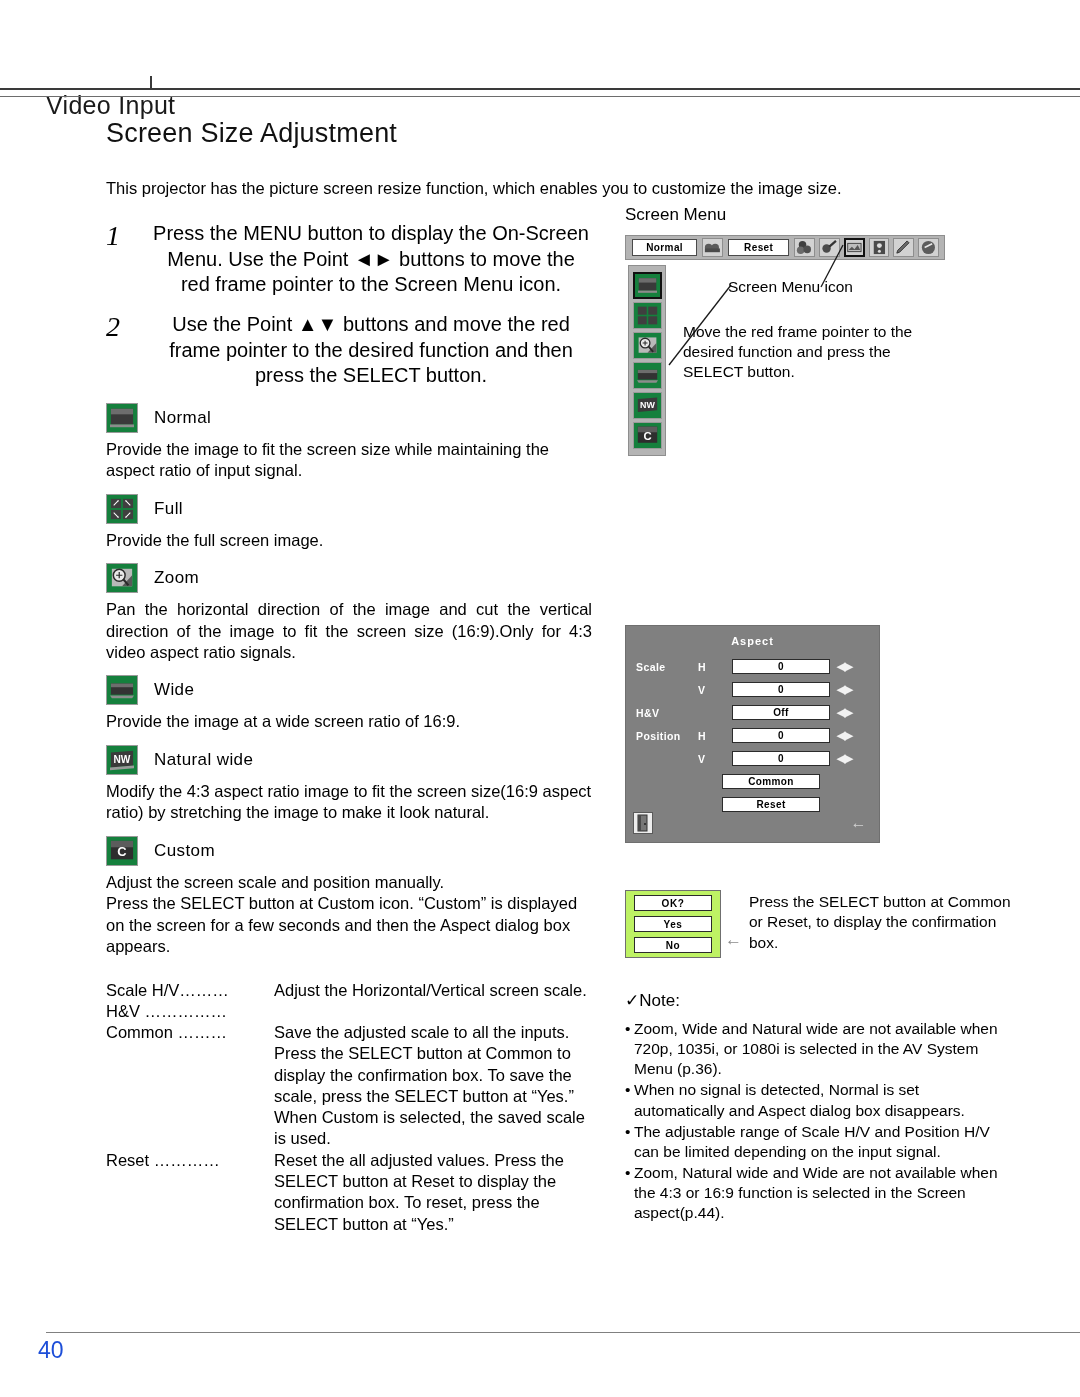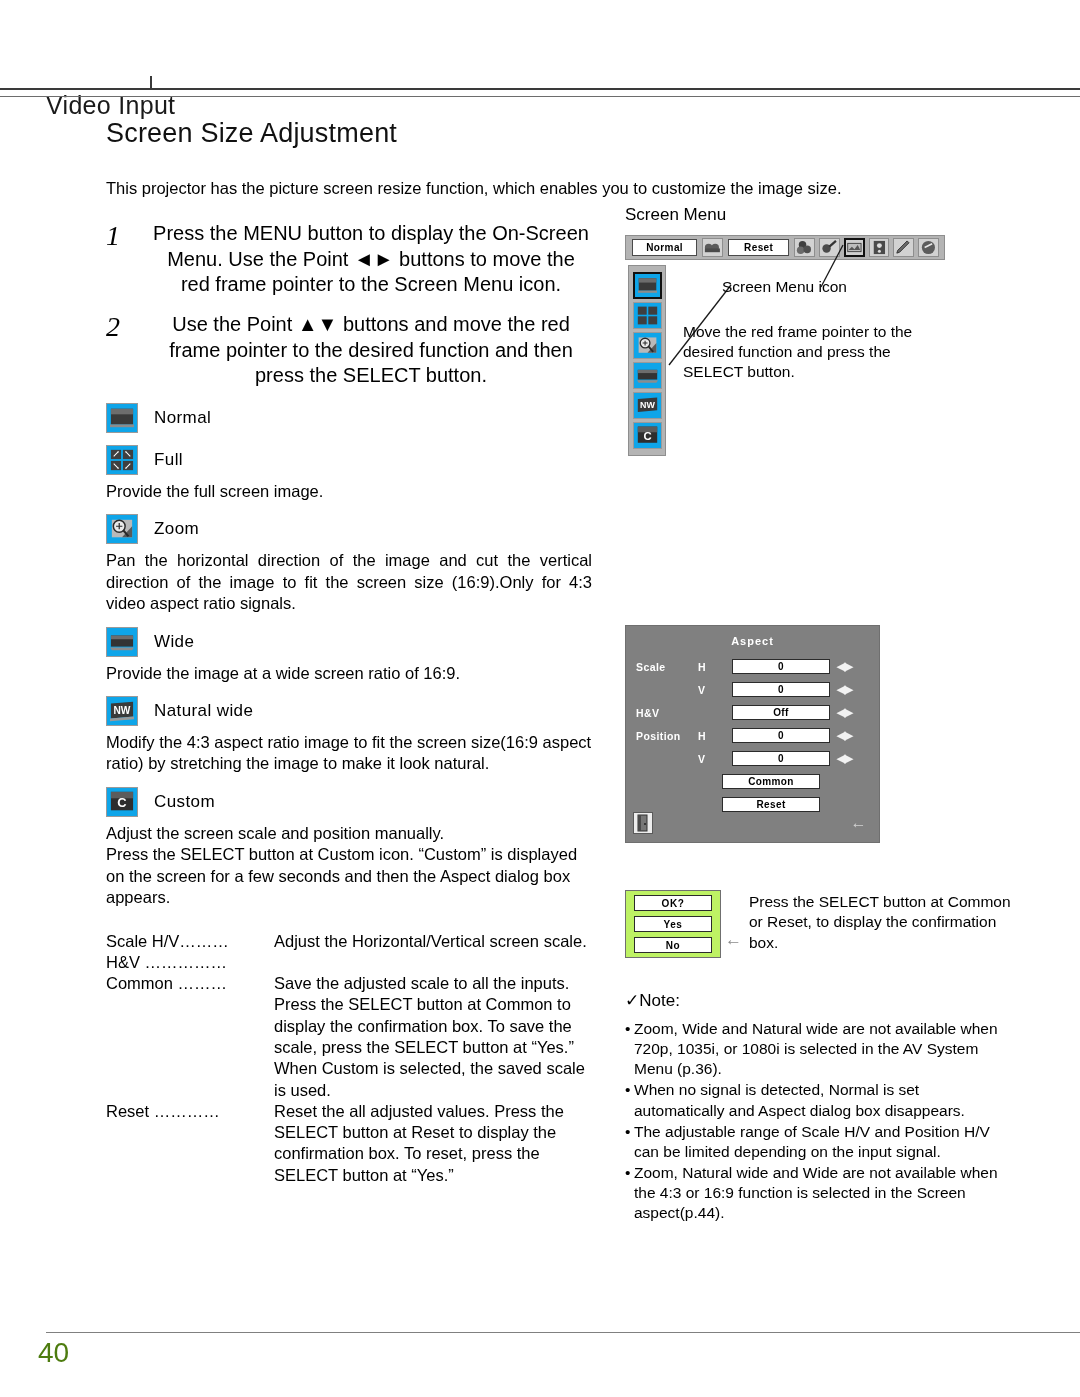--- a/index.html
+++ b/index.html
@@ -116,21 +116,21 @@
     line-height: 1.3;
     margin: 4px 0 0 0;
   }
   .mode-desc.justify { text-align: justify; }
 
   
   .osd-icon {
     width: 32px;
     height: 30px;
     border: 1px solid #9a9a9a;
-    background: #0ea5e9;
+    background: #15803d;
     box-sizing: border-box;
     position: relative;
     flex: 0 0 32px;
     padding: 2px;
   }
   .osd-icon .glyph {
     width: 100%;
     height: 100%;
     display: block;
   }
@@ -216,21 +216,21 @@
     height: 27px;
     flex: none;
   }
   .icostrip .osd-icon.sel { border: 2px solid #111; }
 
   .callout {
     position: absolute;
     font-size: 15.5px;
     line-height: 1.3;
   }
-  .co-1 { left: 97px; top: 72px; }
+  .co-1 { left: 103px; top: 72px; }
   .co-2 { left: 58px;  top: 117px; }
 
   
   .aspect-dialog {
     position: absolute;
     left: 0px;
     top: 420px;
     width: 255px;
     height: 218px;
     background: #808080;
@@ -381,22 +381,22 @@
     position: absolute;
     left: 46px;
     top: 1332px;
     width: 1034px;
     border-top: 1px solid #808080;
   }
   .page-num {
     position: absolute;
     left: 38px;
     top: 1337px;
-    font-size: 28px;
-    color: #4d7c0f;
+    font-size: 23px;
+    color: #1d4ed8;
   }
   .leader { letter-spacing: 0px; }
 </style>
 </head>
 <body>
 
 <div class="running-head">Video Input</div>
 <div class="head-tick"></div>
 <div class="head-rule"></div>
 <div class="head-rule-2"></div>
@@ -420,20 +420,21 @@
   <div class="mode-row">
     <div class="osd-icon">
       <svg class="glyph" viewBox="0 0 28 26">
         <rect x="2" y="3" width="24" height="17" fill="#3a3a3a"></rect>
         <rect x="2" y="3" width="24" height="6" fill="#6d6d6d"></rect>
         <rect x="1" y="20" width="26" height="3" fill="#8c8c8c"></rect>
       </svg>
     </div>
     <div class="mode-label">Normal</div>
   </div>
+  <p class="mode-desc">Provide the image to fit the screen size while maintaining the aspect ratio of input signal.</p>
 
   <div class="mode-row">
     <div class="osd-icon">
       <svg class="glyph" viewBox="0 0 28 26">
         <rect x="2" y="2" width="11" height="10" fill="#3f3f3f"></rect>
         <rect x="15" y="2" width="11" height="10" fill="#3f3f3f"></rect>
         <rect x="2" y="14" width="11" height="10" fill="#3f3f3f"></rect>
         <rect x="15" y="14" width="11" height="10" fill="#3f3f3f"></rect>
         <path d="M5 9 L10 4 M9 4 L10 4 L10 5" stroke="#fff" stroke-width="1.1" fill="none"></path>
         <path d="M23 9 L18 4 M19 4 L18 4 L18 5" stroke="#fff" stroke-width="1.1" fill="none"></path>

